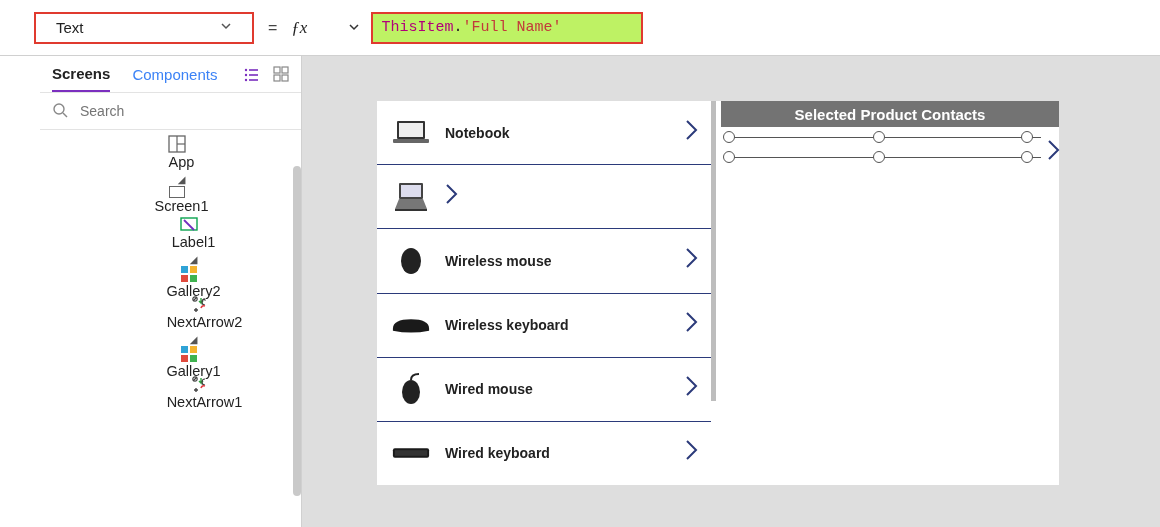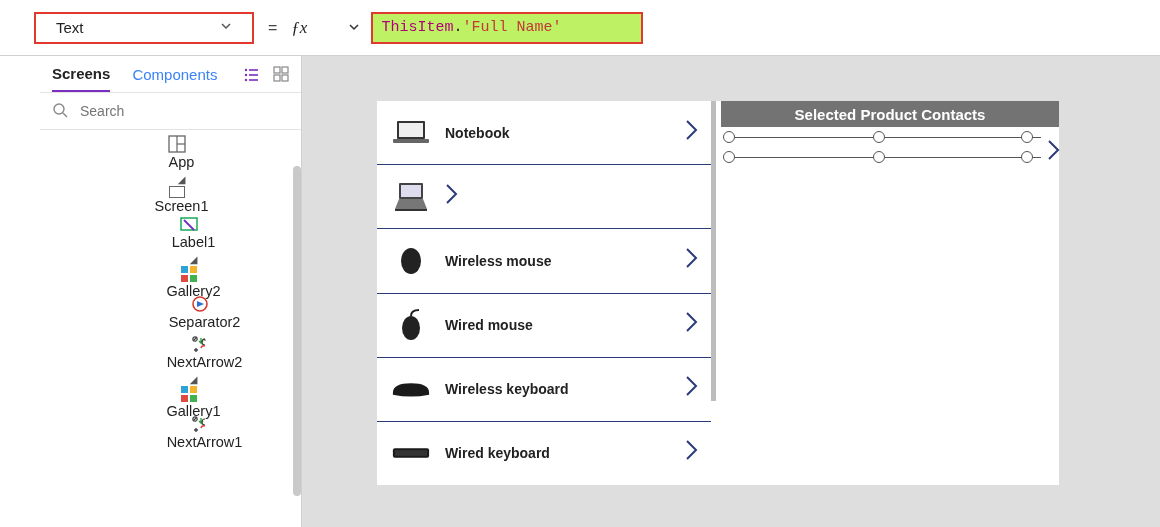--- a/index.html
+++ b/index.html
@@ -392,30 +392,20 @@
           <svg width="18" height="18" viewBox="0 0 18 18">
             <rect x="1" y="1" width="7" height="7" fill="#2fa3d6"></rect>
               <rect x="10" y="1" width="7" height="7" fill="#f5b32e"></rect>
             <rect x="1" y="10" width="7" height="7" fill="#e04a3e"></rect>
               <rect x="10" y="10" width="7" height="7" fill="#3fb24f"></rect>
           </svg>
         </span>
         <span>Gallery2</span>
       </div>
 
-      <div class="tree-row ind3">
-        <span class="caret"></span>
-        <span class="node-icon">
-          <svg width="18" height="18" viewBox="0 0 18 18">
-              <circle cx="9" cy="9" r="7" fill="none" stroke="#d63a2f" stroke-width="1.6"></circle>
-              <polygon points="6,6 13,9 6,12" fill="#2f6fd6"></polygon>
-            </svg>
-        </span>
-        <span>Separator2</span>
-      </div>
 
       <div class="tree-row ind3">
         <span class="caret"></span>
         <span class="node-icon">
           <svg width="18" height="18" viewBox="0 0 18 18">
             <circle cx="4" cy="4" r="2.2" fill="none" stroke="#444" stroke-width="1.2"></circle>
               <line x1="6" y1="2" x2="2" y2="6" stroke="#444" stroke-width="1.2"></line>
             <path d="M10 3 L10 8 L8 6 M10 8 L12 6" fill="none" stroke="#2fa33f" stroke-width="1.4"></path>
             <path d="M3 15 h4 M5 13 v4" stroke="#444" stroke-width="1.4"></path>
             <path d="M14 4 q-3 0 -3 3 q0 3 3 3" fill="none" stroke="#444" stroke-width="1.2"></path>
@@ -505,40 +495,40 @@
           <span class="prod-name">Wireless mouse</span>
           <span class="prod-arrow">
             <svg width="14" height="22" viewBox="0 0 14 22">
                 <path d="M2 2 L11 11 L2 20" fill="none" stroke="#2b3a7a" stroke-width="2"></path>
               </svg>
           </span>
         </div>
 
         <div class="prod-row">
           <span class="prod-thumb">
+            <svg width="42" height="20" viewBox="0 0 42 20">
+                <path d="M2 14 Q2 4 21 4 Q40 4 40 14 L40 16 Q21 20 2 16 Z" fill="#1a1a1a"></path>
+              </svg>
+          </span>
+          <span class="prod-name">Wireless keyboard</span>
+          <span class="prod-arrow">
+            <svg width="14" height="22" viewBox="0 0 14 22">
+                <path d="M2 2 L11 11 L2 20" fill="none" stroke="#2b3a7a" stroke-width="2"></path>
+              </svg>
+          </span>
+        </div>
+
+        <div class="prod-row">
+          <span class="prod-thumb">
             <svg width="40" height="34" viewBox="0 0 40 34">
                 <ellipse cx="20" cy="20" rx="9" ry="12" fill="#222"></ellipse>
                 <path d="M20 8 q0 -6 8 -6" fill="none" stroke="#222" stroke-width="2"></path>
               </svg>
           </span>
           <span class="prod-name">Wired mouse</span>
-          <span class="prod-arrow">
-            <svg width="14" height="22" viewBox="0 0 14 22">
-                <path d="M2 2 L11 11 L2 20" fill="none" stroke="#2b3a7a" stroke-width="2"></path>
-              </svg>
-          </span>
-        </div>
-
-        <div class="prod-row">
-          <span class="prod-thumb">
-            <svg width="42" height="20" viewBox="0 0 42 20">
-                <path d="M2 14 Q2 4 21 4 Q40 4 40 14 L40 16 Q21 20 2 16 Z" fill="#1a1a1a"></path>
-              </svg>
-          </span>
-          <span class="prod-name">Wireless keyboard</span>
           <span class="prod-arrow">
             <svg width="14" height="22" viewBox="0 0 14 22">
                 <path d="M2 2 L11 11 L2 20" fill="none" stroke="#2b3a7a" stroke-width="2"></path>
               </svg>
           </span>
         </div>
 
         <div class="prod-row">
           <span class="prod-thumb">
             <svg width="42" height="18" viewBox="0 0 42 18">

